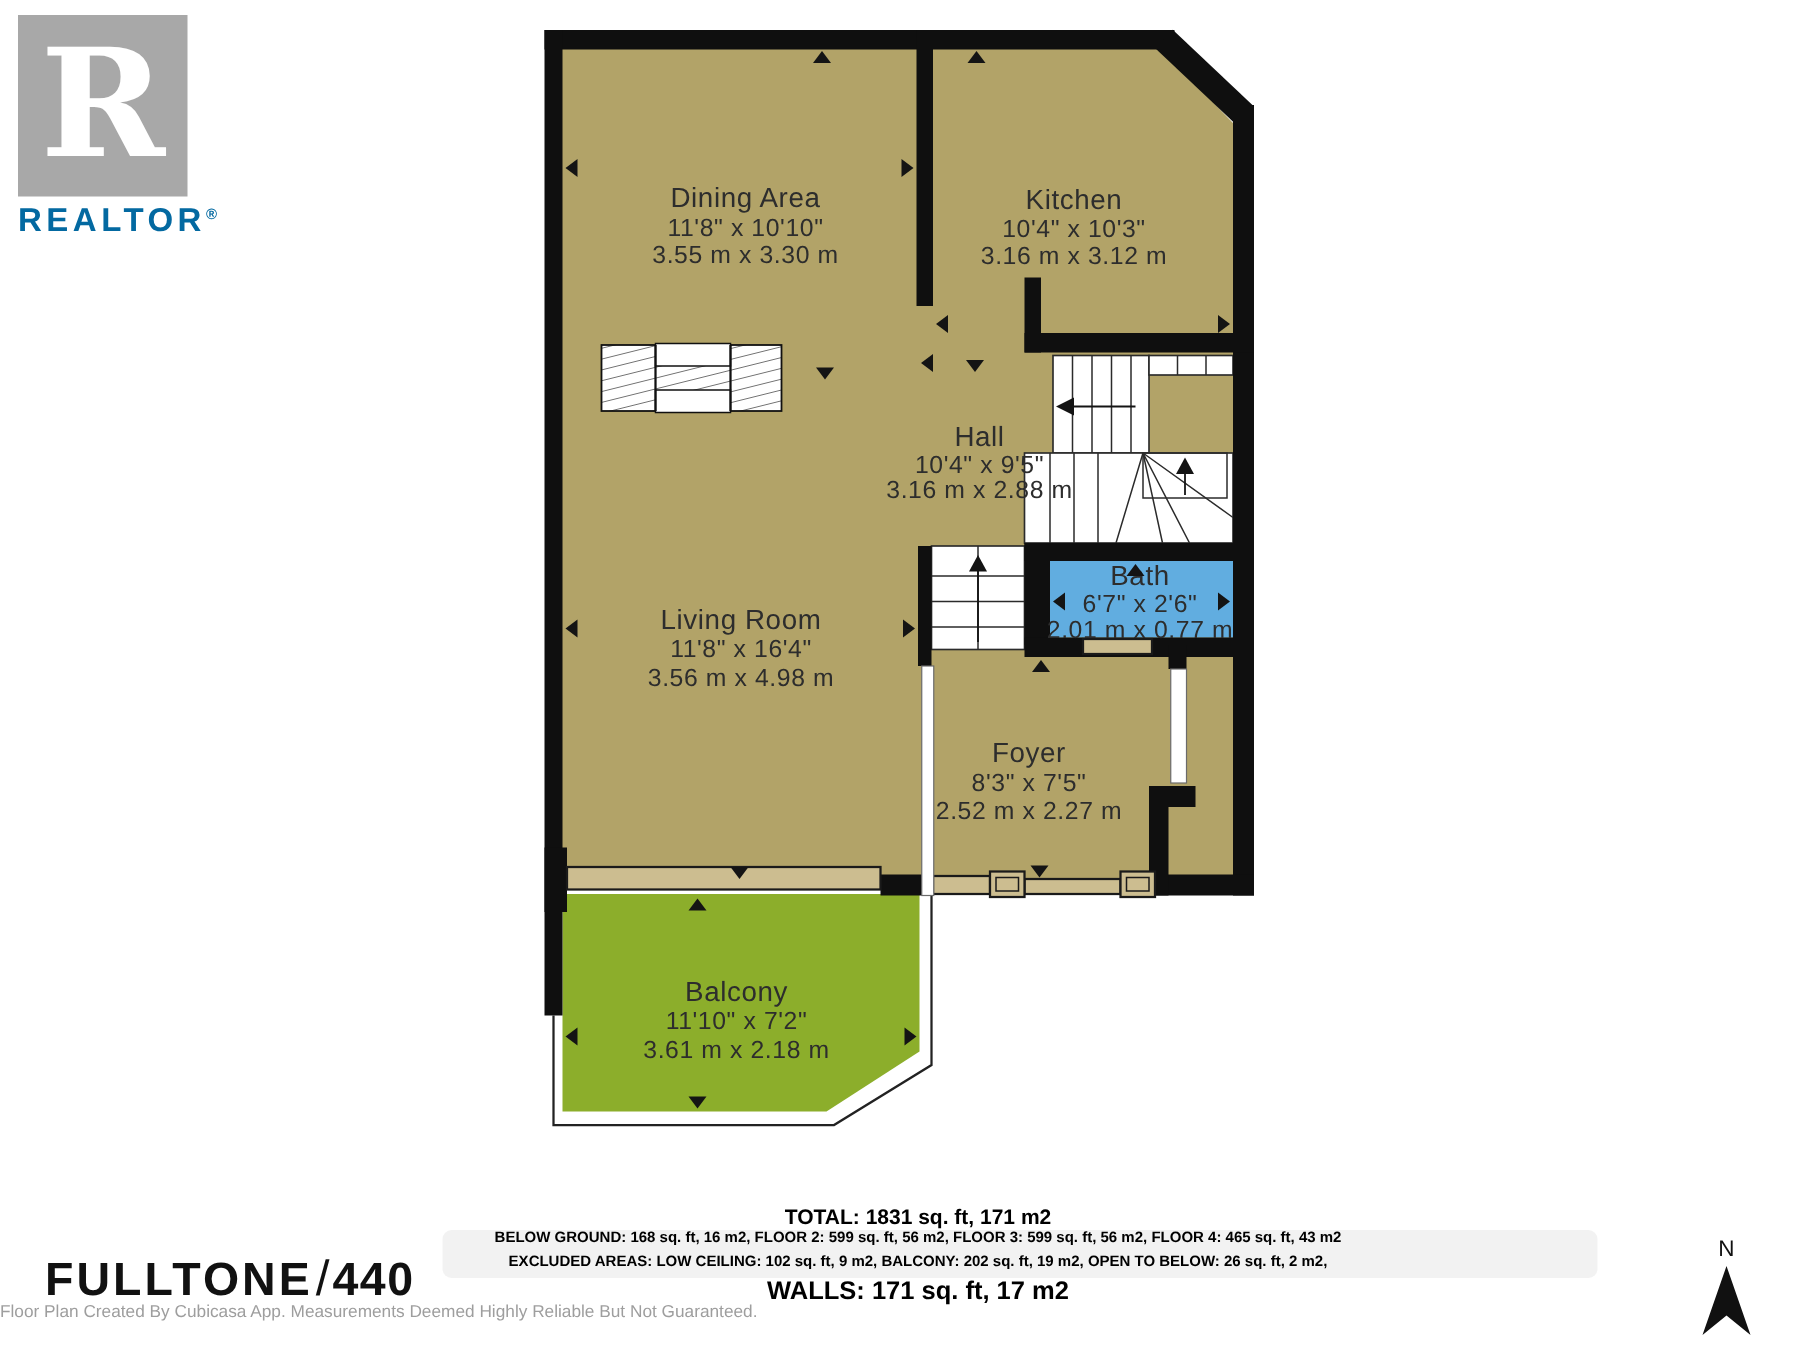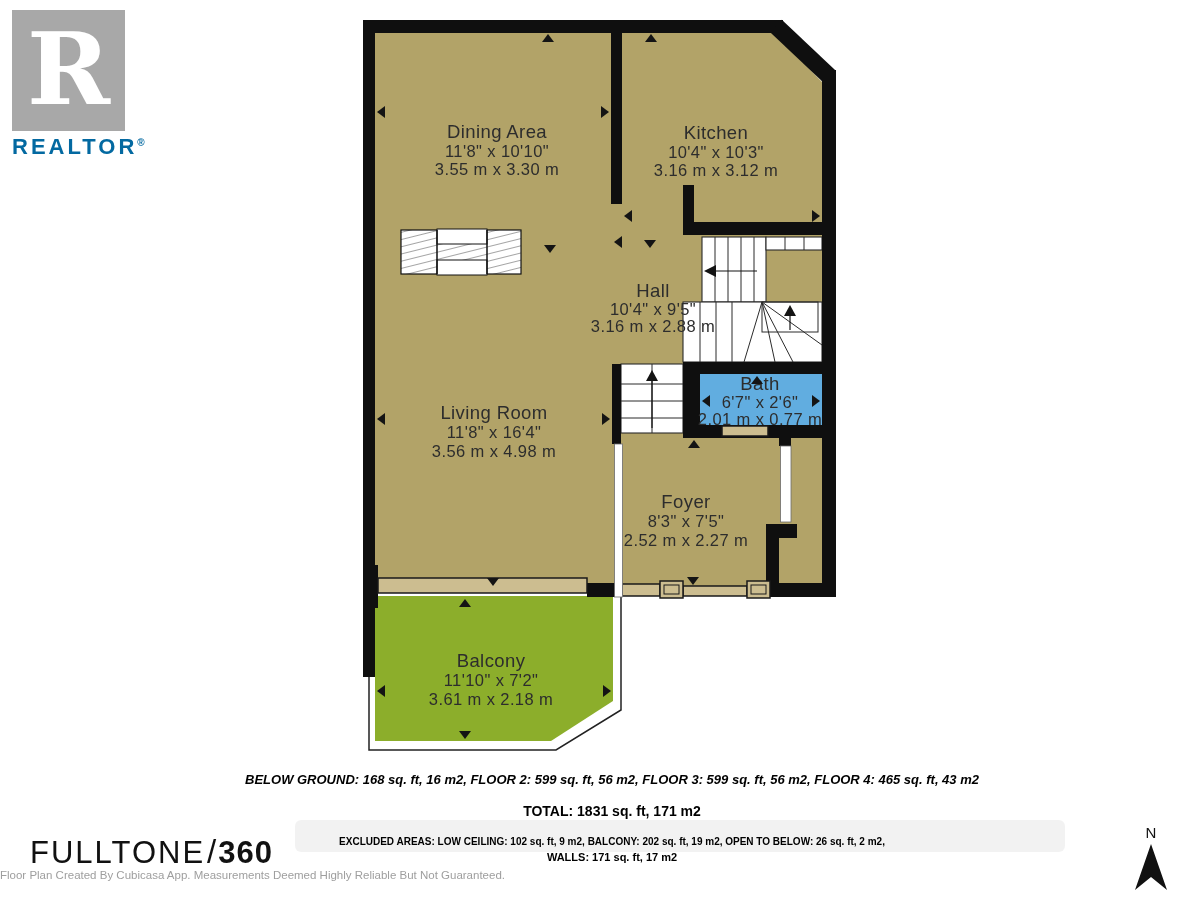--- a/index.html
+++ b/index.html
@@ -32,30 +32,30 @@
                        font-size:100px;line-height:1;transform:translateY(-2px);}
   .realtor-caption{margin-top:3px;color:#0369a1;font-weight:bold;font-size:22px;
                    letter-spacing:3px;white-space:nowrap;}
   .realtor-caption sup{font-size:10px;letter-spacing:0;}
 
   
   .wmband{position:absolute;left:295px;top:820px;width:770px;height:32px;
           background:rgba(0,0,0,0.05);border-radius:6px;}
   .summary{position:absolute;left:0;right:0;text-align:center;color:#000;margin-left:24px;}
   .s1{top:803px;font-size:14px;font-weight:700;}
-  .s2{top:772px;font-size:13px;font-weight:600;font-style:italic;}
+  .s2{top:820px;font-size:10px;font-weight:600;}
   .s3{top:836px;font-size:10px;font-weight:600;}
-  .s4{top:851px;font-size:11px;font-weight:600;}
+  .s4{top:851px;font-size:17px;font-weight:600;}
   .attribution{position:absolute;left:0;right:0;top:869px;text-align:left;
                color:#9e9e9e;font-size:11.5px;}
 
   
   .fulltone{position:absolute;left:30px;top:833px;color:#111;font-size:31px;
             white-space:nowrap;}
-  .ft-name{font-weight:400;letter-spacing:2px;}
+  .ft-name{font-weight:700;letter-spacing:2px;}
   .ft-slash{font-weight:400;font-size:33px;padding:0 2px;}
   .ft-360{font-weight:800;letter-spacing:1px;}
 
   
   .north{position:absolute;left:1128px;top:824px;width:46px;text-align:center;}
   .north .n{font-size:15px;color:#111;font-weight:500;margin-bottom:1px;}
 </style>
 </head>
 <body>
 
@@ -208,21 +208,21 @@
   </svg>
 
   <div class="wmband"></div>
 
   <div class="summary s1">TOTAL: 1831 sq. ft, 171 m2</div>
   <div class="summary s2">BELOW GROUND: 168 sq. ft, 16 m2, FLOOR 2: 599 sq. ft, 56 m2, FLOOR 3: 599 sq. ft, 56 m2, FLOOR 4: 465 sq. ft, 43 m2</div>
   <div class="summary s3">EXCLUDED AREAS: LOW CEILING: 102 sq. ft, 9 m2, BALCONY: 202 sq. ft, 19 m2, OPEN TO BELOW: 26 sq. ft, 2 m2,</div>
   <div class="summary s4">WALLS: 171 sq. ft, 17 m2</div>
   <div class="attribution">Floor Plan Created By Cubicasa App. Measurements Deemed Highly Reliable But Not Guaranteed.</div>
 
-  <div class="fulltone"><span class="ft-name">FULLTONE</span><span class="ft-slash">/</span><span class="ft-360">360</span></div>
+  <div class="fulltone"><span class="ft-name">FULLTONE</span><span class="ft-slash">/</span><span class="ft-360">440</span></div>
 
   <div class="north">
     <div class="n">N</div>
     <svg width="46" height="50" viewBox="0 0 46 50">
       <polygon points="23,2 39,48 23,35 7,48" fill="#111"></polygon>
     </svg>
   </div>
 
 </div>
 

